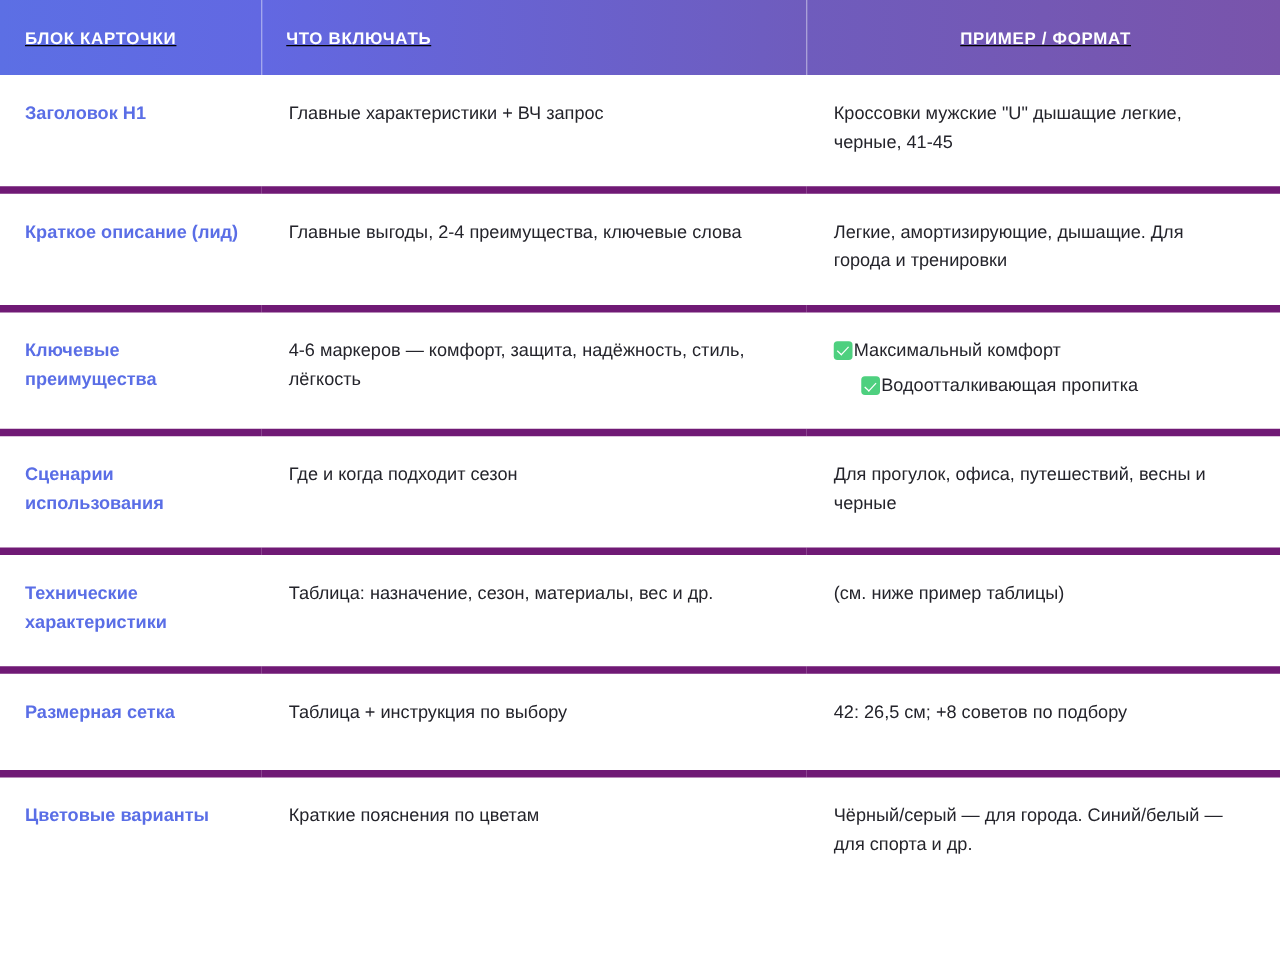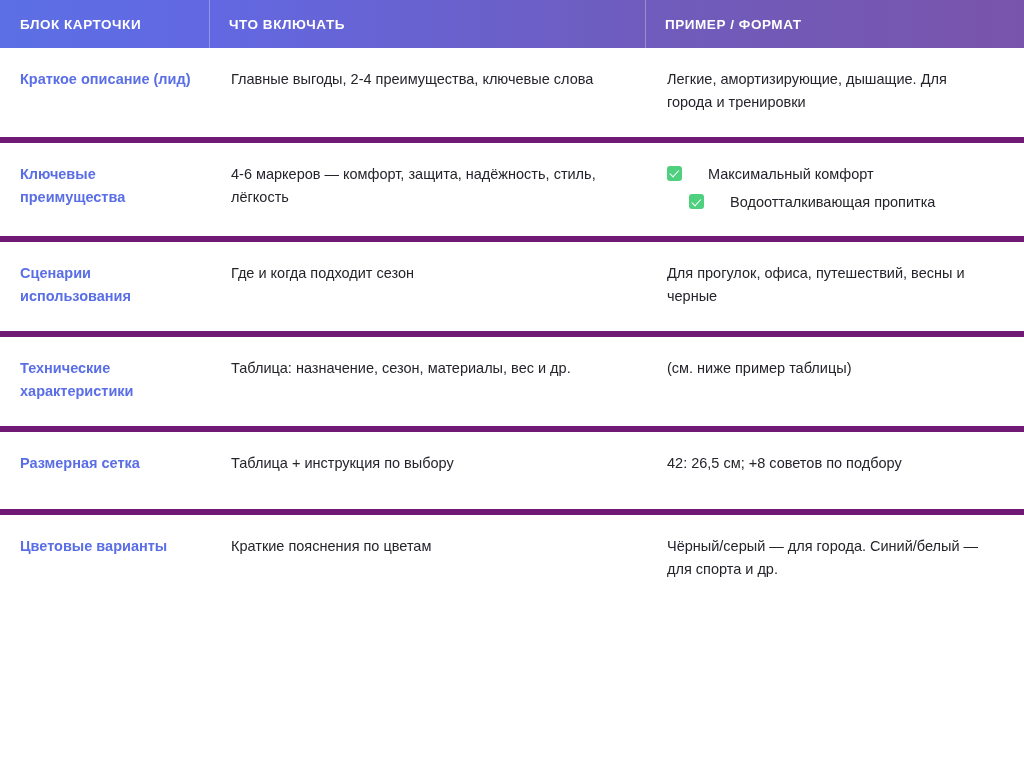--- a/index.html
+++ b/index.html
@@ -16,38 +16,39 @@
 
   .card-table {
     width: 1024px;
     border-collapse: collapse;
     table-layout: fixed;
     background: #ffffff;
   }
 
   
   .thead-row {
-    height: 48px;
+    height: 60px;
+    text-decoration: underline;
   }
   .thead-row th {
     background: transparent;
     color: #ffffff;
     font-size: 13.5px;
     font-weight: 700;
     letter-spacing: 0.55px;
     text-transform: uppercase;
     text-align: left;
     vertical-align: middle;
     padding: 0 16px 0 20px;
     border: none;
     position: relative;
   }
   .thead-row th.col1 { background: linear-gradient(90deg, #5c6fe4 0%, #6268e2 100%); }
   .thead-row th.col2 { background: linear-gradient(90deg, #6268e2 0%, #6f5cbd 100%); }
-  .thead-row th.col3 { background: linear-gradient(90deg, #6f5cbd 0%, #7954ab 100%); }
+  .thead-row th.col3 { background: linear-gradient(90deg, #6f5cbd 0%, #7954ab 100%); text-align: center; }
 
   .thead-row th.col2::before,
   .thead-row th.col3::before {
     content: "";
     position: absolute;
     left: 0;
     top: 0;
     bottom: 0;
     width: 1px;
     background: rgba(255,255,255,0.30);
@@ -87,21 +88,21 @@
 
   
   ul.check-list {
     list-style: none;
     margin: 0;
     padding: 0;
   }
   ul.check-list li {
     display: flex;
     align-items: flex-start;
-    gap: 26px;
+    gap: 1px;
     margin: 0 0 6px 0;
     line-height: 1.55;
   }
   ul.check-list li:last-child { margin-bottom: 0; padding-left: 22px; }
 
   .check-icon {
     flex: 0 0 auto;
     width: 15px;
     height: 15px;
     margin-top: 3px;
@@ -134,20 +135,25 @@
   </colgroup>
   <thead>
     <tr class="thead-row">
       <th class="col1">БЛОК КАРТОЧКИ</th>
       <th class="col2">ЧТО ВКЛЮЧАТЬ</th>
       <th class="col3">ПРИМЕР / ФОРМАТ</th>
     </tr>
   </thead>
   <tbody id="tbody">
       <tr class="row-tall">
+        <td class="c-block">Заголовок H1</td>
+        <td class="c-include">Главные характеристики + ВЧ запрос</td>
+        <td class="c-example">Кроссовки мужские "U" дышащие легкие, черные, 41-45</td>
+      </tr>
+      <tr class="row-tall">
         <td class="c-block">Краткое описание (лид)</td>
         <td class="c-include">Главные выгоды, 2-4 преимущества, ключевые слова</td>
         <td class="c-example">Легкие, амортизирующие, дышащие. Для города и тренировки</td>
       </tr>
       <tr class="row-tall">
         <td class="c-block">Ключевые преимущества</td>
         <td class="c-include">4-6 маркеров — комфорт, защита, надёжность, стиль, лёгкость</td>
         <td class="c-example">
           <ul class="check-list">
             <li>

